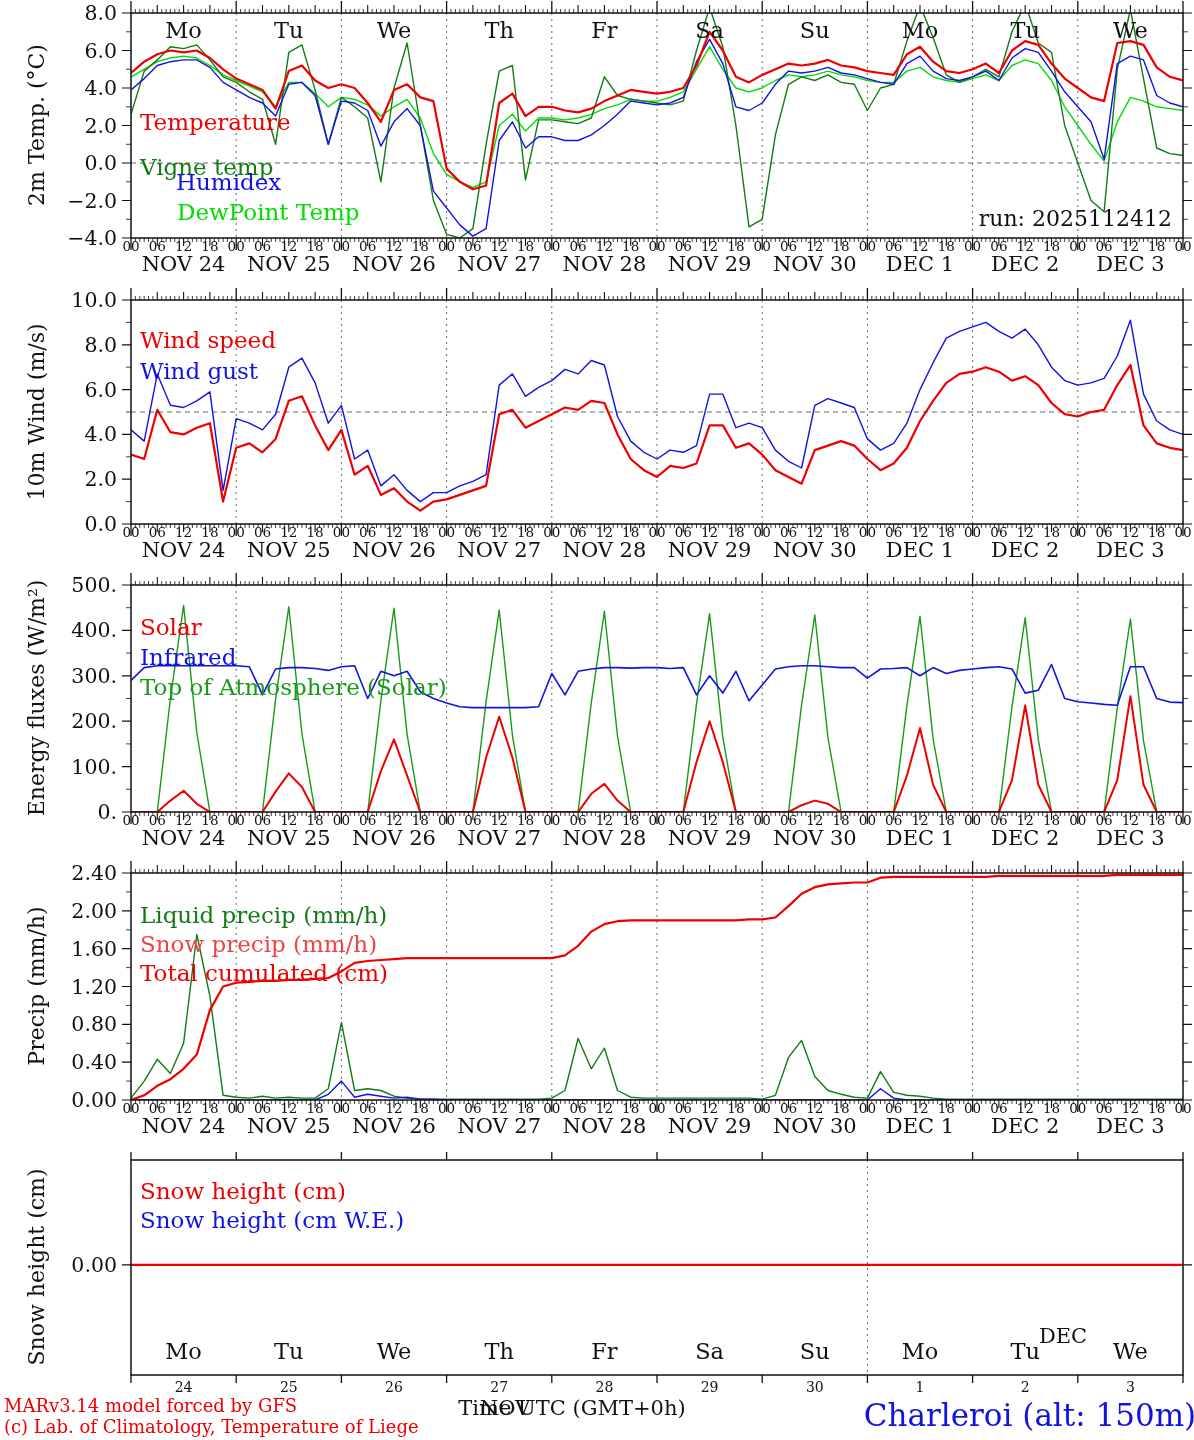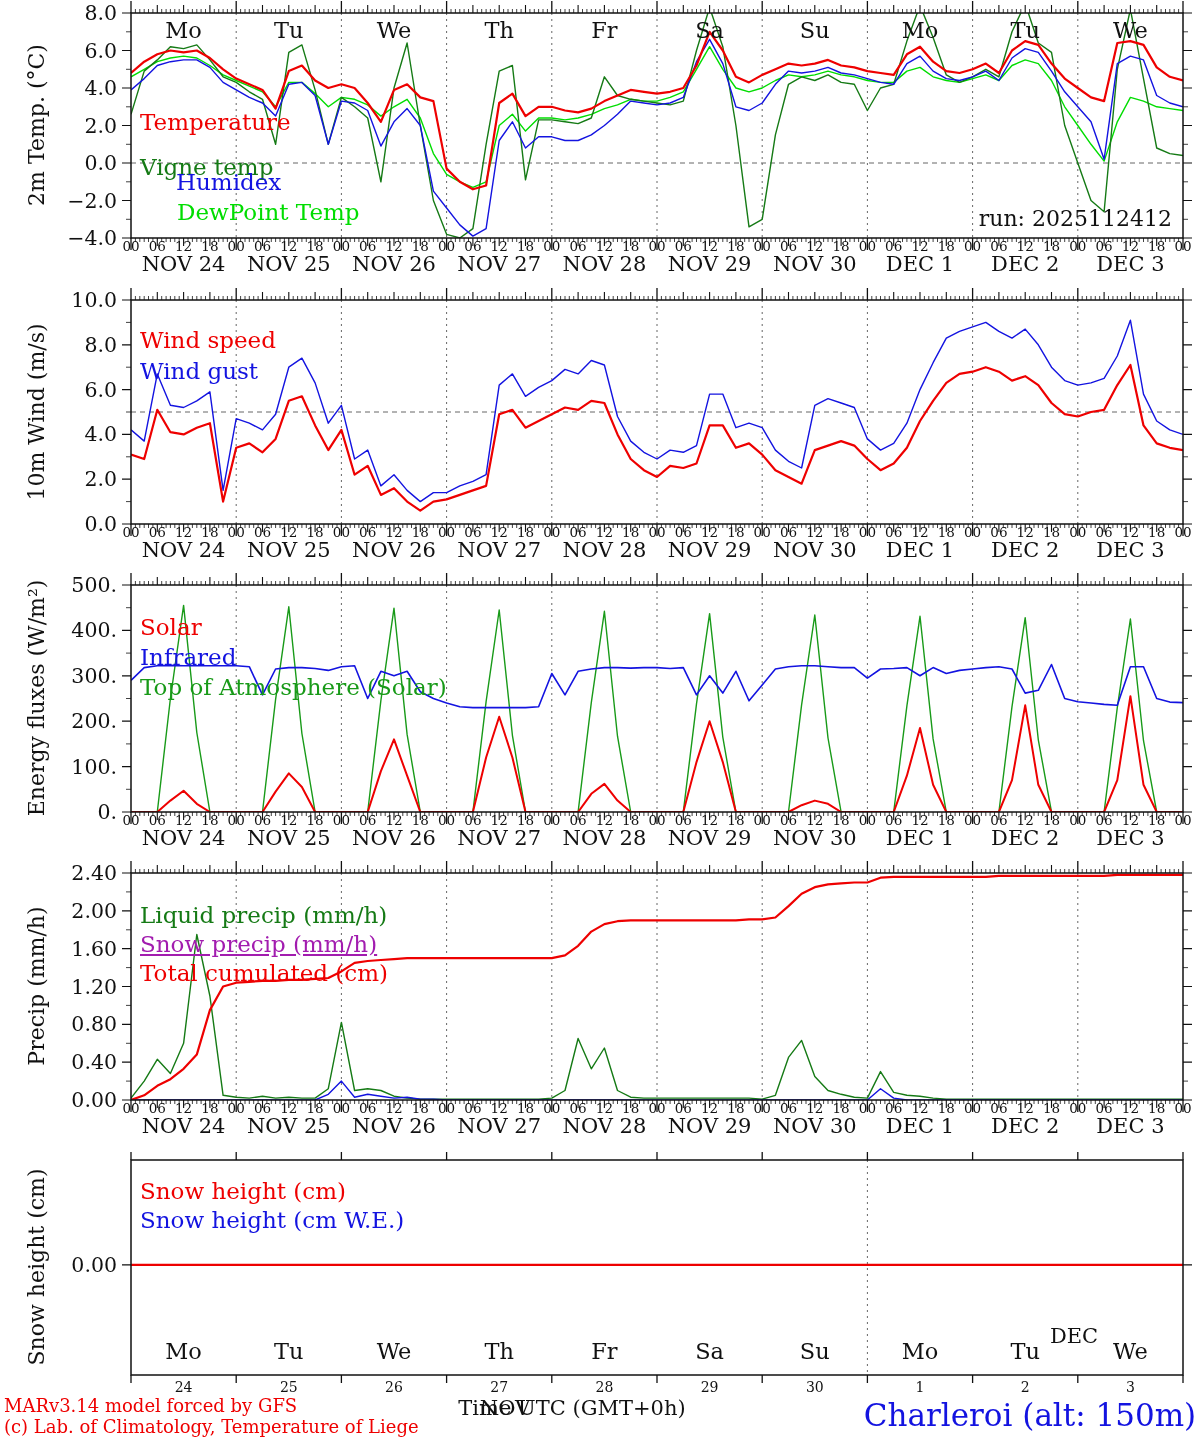--- a/index.html
+++ b/index.html
@@ -396,27 +396,27 @@
   <div class="legend" style="left: 152px; top: 201px; color: rgb(0, 221, 0); margin-left: 25px;">DewPoint Temp</div>
 
   <div class="legend" style="left: 140px; top: 329px; color: rgb(238, 0, 0);">Wind speed</div>
   <div class="legend" style="left: 140px; top: 360px; color: rgb(19, 19, 224);">Wind gust</div>
 
   <div class="legend" style="left: 140px; top: 616px; color: rgb(238, 0, 0);">Solar</div>
   <div class="legend" style="left: 140px; top: 646px; color: rgb(19, 19, 224);">Infrared</div>
   <div class="legend" style="left: 140px; top: 676px; color: rgb(24, 154, 24);">Top of Atmosphere (Solar)</div>
 
   <div class="legend" style="left: 140px; top: 904px; color: rgb(21, 122, 21);">Liquid precip (mm/h)</div>
-  <div class="legend" style="left: 140px; top: 933px; color: #a21caf; text-decoration: underline;">Snow precip (mm/h)</div>
+  <div class="legend" style="left: 140px; top: 933px; color: #ef4444;">Snow precip (mm/h)</div>
   <div class="legend" style="left: 140px; top: 962px; color: rgb(238, 0, 0);">Total cumulated (cm)</div>
 
   <div class="legend" style="left: 140px; top: 1180px; color: rgb(238, 0, 0);">Snow height (cm)</div>
   <div class="legend" style="left: 140px; top: 1209px; color: rgb(19, 19, 224);">Snow height (cm W.E.)</div>
 
   <div class="runlabel" style="right:22px;top:206px;">run: 2025112412</div>
 
   <div class="footer f-red" style="left: 4px; top: 1397px; color: rgb(238, 0, 0);">MARv3.14 model forced by GFS</div>
   <div class="footer f-red" style="left: 4px; top: 1418px; color: rgb(238, 0, 0);">(c) Lab. of Climatology, Temperature of Liege</div>
   <div class="footer f-center" style="left:505px;top:1396px;">NOV</div>
-  <div class="footer f-center" style="left:1063px;top:1324px;margin-left:11px;">DEC</div>
+  <div class="footer f-center" style="left:1063px;top:1324px;">DEC</div>
   <div class="footer f-center" style="left:572px;top:1396px;">Time UTC (GMT+0h)</div>
   <div class="footer f-station" style="left: 1030px; top: 1397px; color: rgb(19, 19, 224);">Charleroi (alt: 150m)</div>
 </div>
 
 </body></html>

